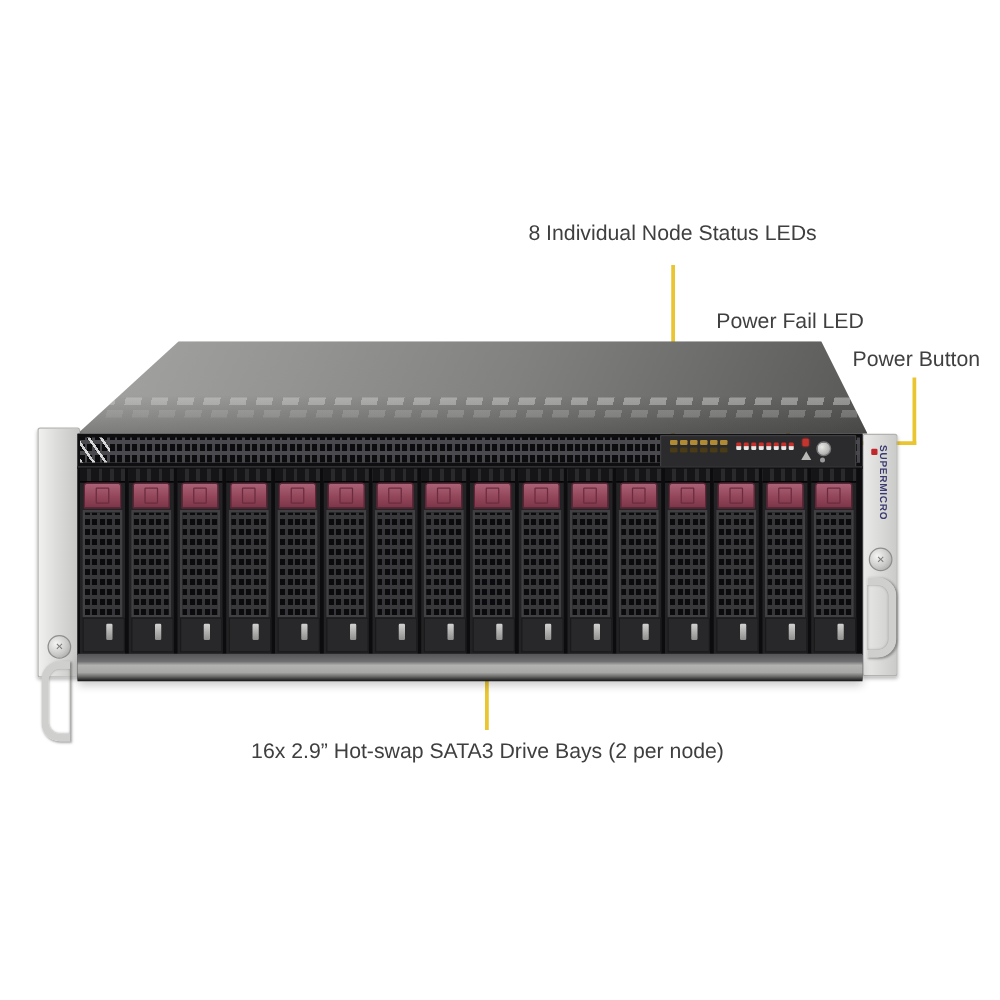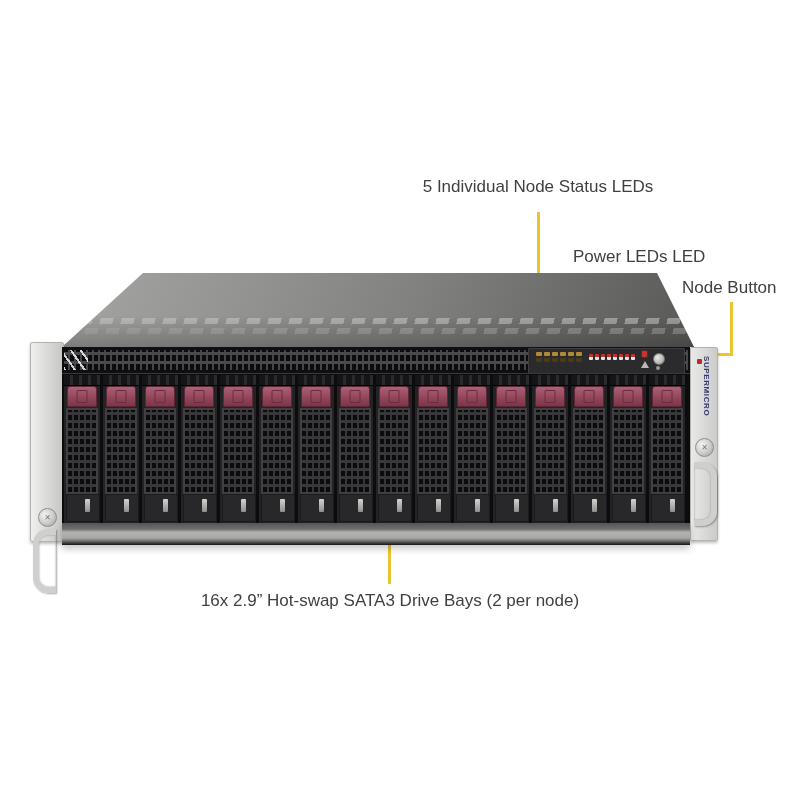--- a/index.html
+++ b/index.html
@@ -102,23 +102,23 @@
   
   .bottom-rail{position:absolute;left:0;top:176px;width:628px;height:22px;
     background:linear-gradient(180deg,#545456 0%,#6f6f71 28%,#b2b2b0 42%,#a8a8a6 68%,#6e6e6c 82%,#454545 90%,rgba(130,130,130,0) 100%);
     box-shadow:0 4px 7px rgba(0,0,0,.22);}
 </style>
 </head>
 <body>
 
 <div class="canvas">
 
-  <div class="ann-label centered" style="left:538px;top:177px;">5 Individual Node Status LEDs</div>
-  <div class="ann-label" style="left:573px;top:247px;">Power LEDs LED</div>
-  <div class="ann-label" style="left:682px;top:278px;">Node Button</div>
+  <div class="ann-label centered" style="left:538px;top:177px;">8 Individual Node Status LEDs</div>
+  <div class="ann-label" style="left:573px;top:247px;">Power Fail LED</div>
+  <div class="ann-label" style="left:682px;top:278px;">Power Button</div>
   <div class="ann-label centered" style="left:390px;top:591px;">16x 2.9” Hot-swap SATA3 Drive Bays (2 per node)</div>
 
   <div class="ann-line" style="left:537px;top:212px;width:3px;height:149px;"></div>
   <div class="ann-line" style="left:537px;top:358px;width:68px;height:3px;"></div>
   <div class="ann-line" style="left:629px;top:274px;width:3px;height:80px;"></div>
   <div class="ann-line" style="left:730px;top:302px;width:3px;height:54px;"></div>
   <div class="ann-line" style="left:657px;top:353px;width:76px;height:3px;"></div>
   <div class="ann-line" style="left:388px;top:507px;width:3px;height:77px;"></div>
 
   <div class="server">

